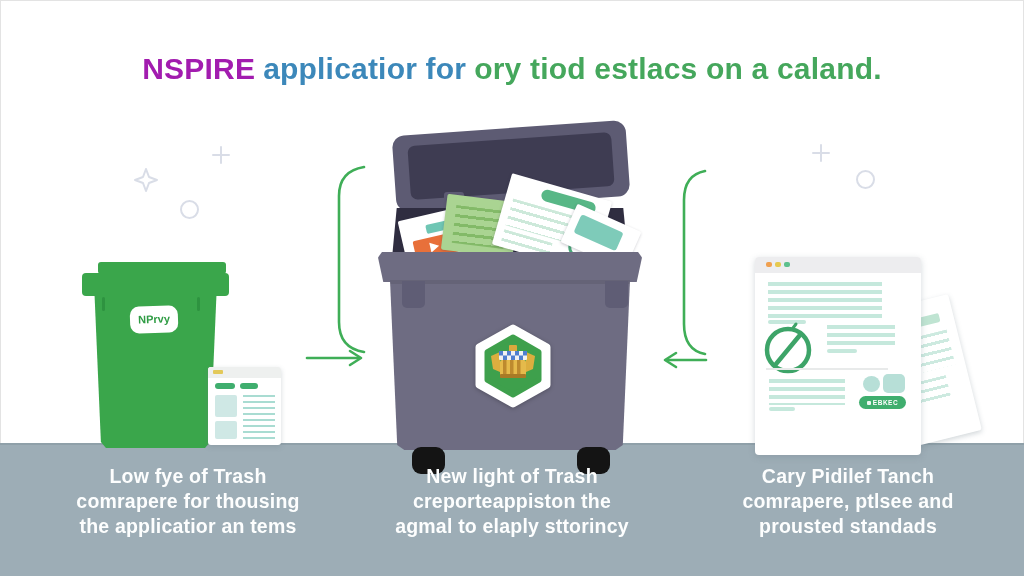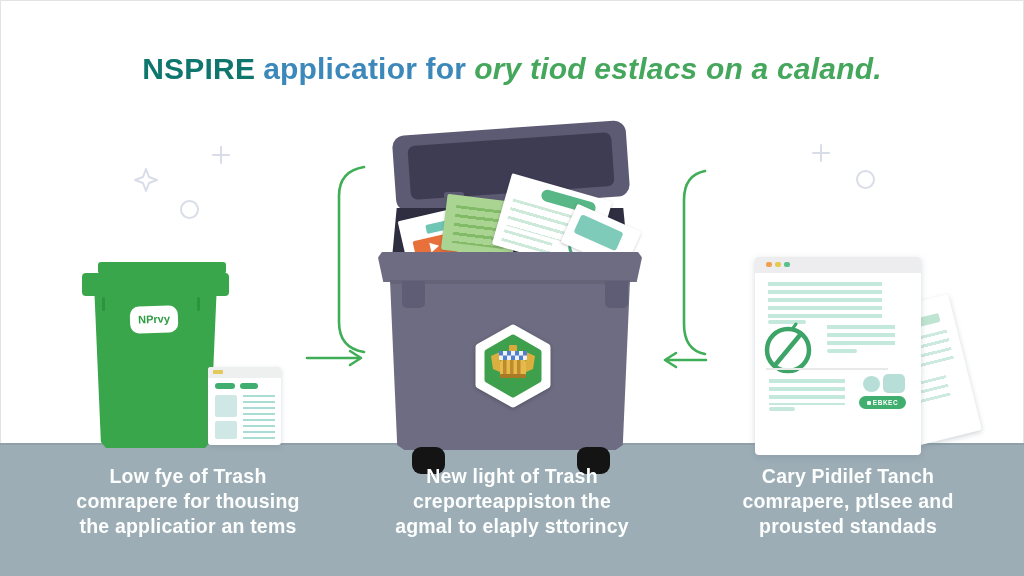--- a/index.html
+++ b/index.html
@@ -6,23 +6,23 @@
   .stage{
     position:relative;width:1024px;height:576px;overflow:hidden;
     background:#ffffff;outline:1px solid #e3e3e3;outline-offset:-1px;
     font-family:"Liberation Sans", sans-serif;
   }
   .abs{position:absolute;}
 
   
   .title{position:absolute;top:52px;left:0;width:100%;text-align:center;
          font-size:30px;font-weight:700;letter-spacing:.2px;}
-  .title .t1{color:#0f766e;text-align:right;}
+  .title .t1{color:#a21caf;text-align:right;}
   .title .t2{color:#3c88ba;margin-left:8px;margin-top:32px;}
-  .title .t3{color:#45a75c;margin-left:8px;font-style:italic;}
+  .title .t3{color:#45a75c;margin-left:8px;}
   .deco-circle{border:2px solid #d9dde7;border-radius:50%;}
 
   
   .band{position:absolute;left:0;top:443px;width:1024px;height:133px;
         background:#9dadb6;border-top:2px solid #8fa0a9;}
   .caption{position:absolute;top:464px;width:310px;text-align:center;
            color:#fdfefe;font-size:19.5px;font-weight:700;line-height:25px;letter-spacing:.2px;}
 
   
   .gb-tab {left:98px;top:262px;width:128px;height:12px;background:#3aa64b;border-radius:3px;}

